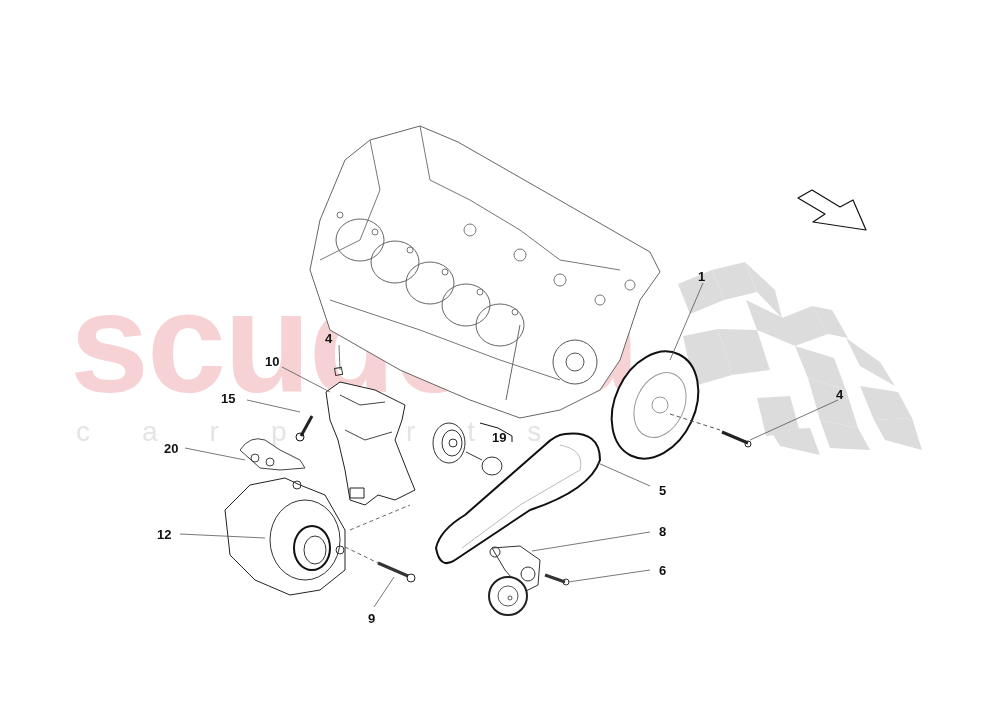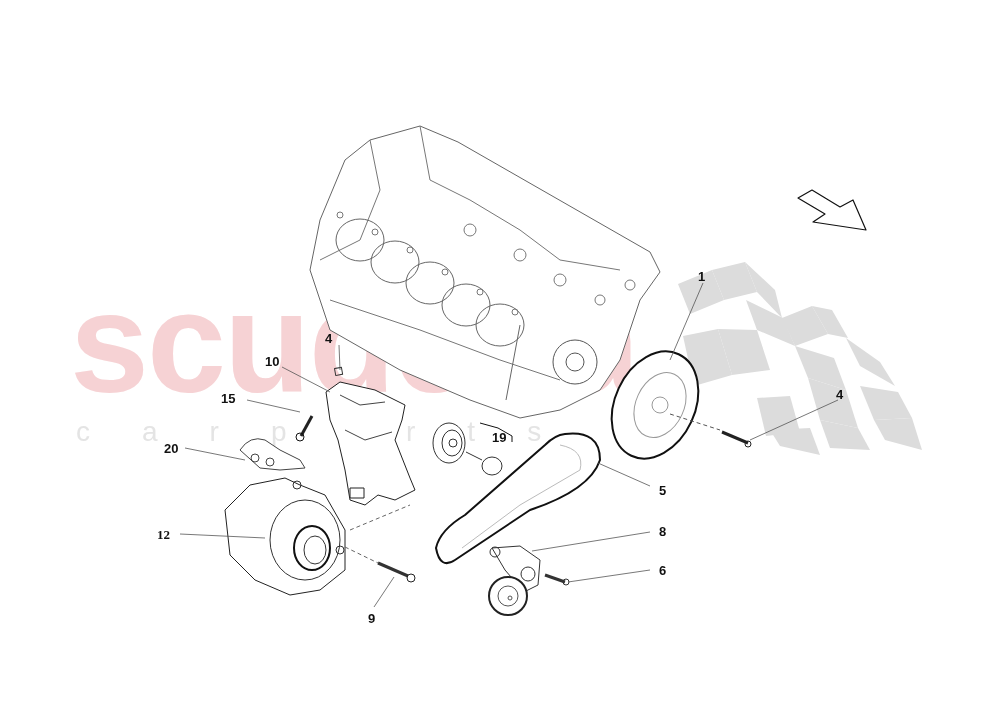--- a/index.html
+++ b/index.html
@@ -157,18 +157,18 @@
     </g>
   </svg>
 
   <span class="callout" style="left:698px; top:270px;">1</span>
   <span class="callout" style="left:836px; top:388px;">4</span>
   <span class="callout" style="left:659px; top:484px;">5</span>
   <span class="callout" style="left:659px; top:564px;">6</span>
   <span class="callout" style="left:659px; top:525px;">8</span>
   <span class="callout" style="left:368px; top:612px;">9</span>
   <span class="callout" style="left:265px; top:355px;">10</span>
-  <span class="callout" style="left:157px; top:528px;font-family:Liberation Serif, serif;">12</span>
+  <span class="callout" style="left:157px; top:528px;">12</span>
   <span class="callout" style="left:325px; top:332px;">4</span>
   <span class="callout" style="left:210px; top:392px;margin-left:11px;">15</span>
   <span class="callout" style="left:492px; top:431px;">19</span>
   <span class="callout" style="left:164px; top:442px;text-align:center;">20</span>
 </div>
 
 </body></html>

